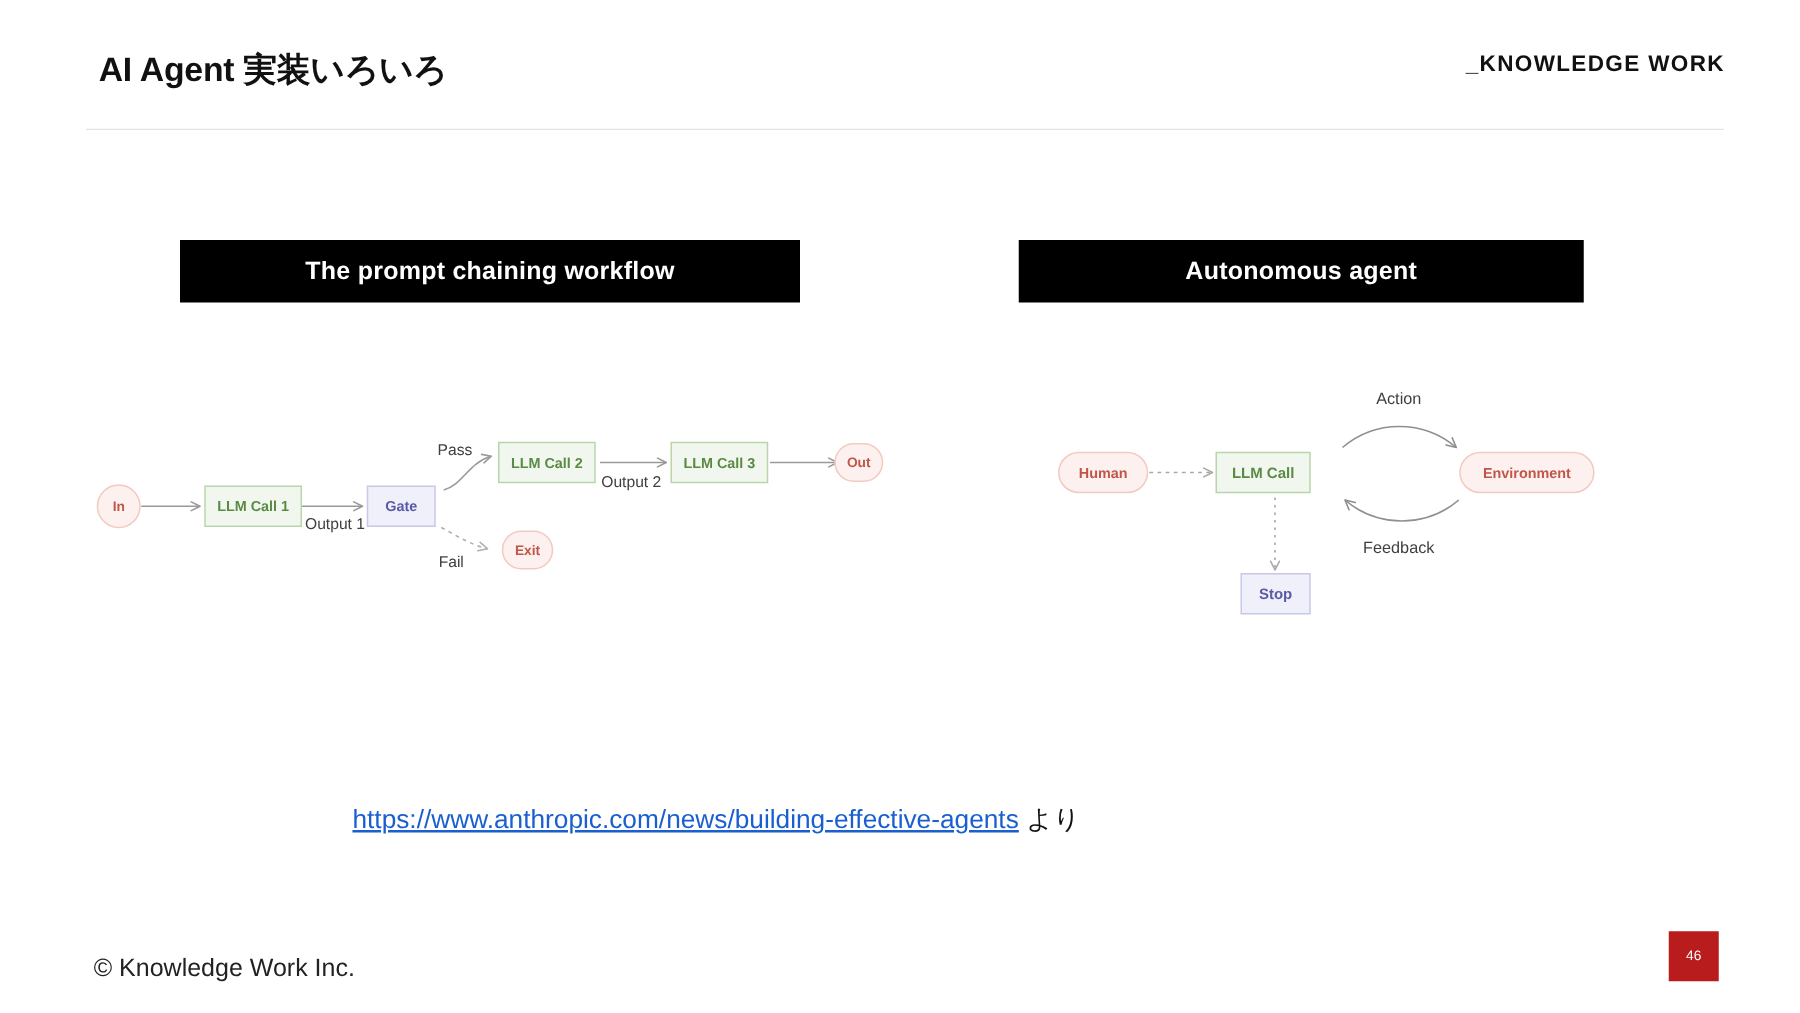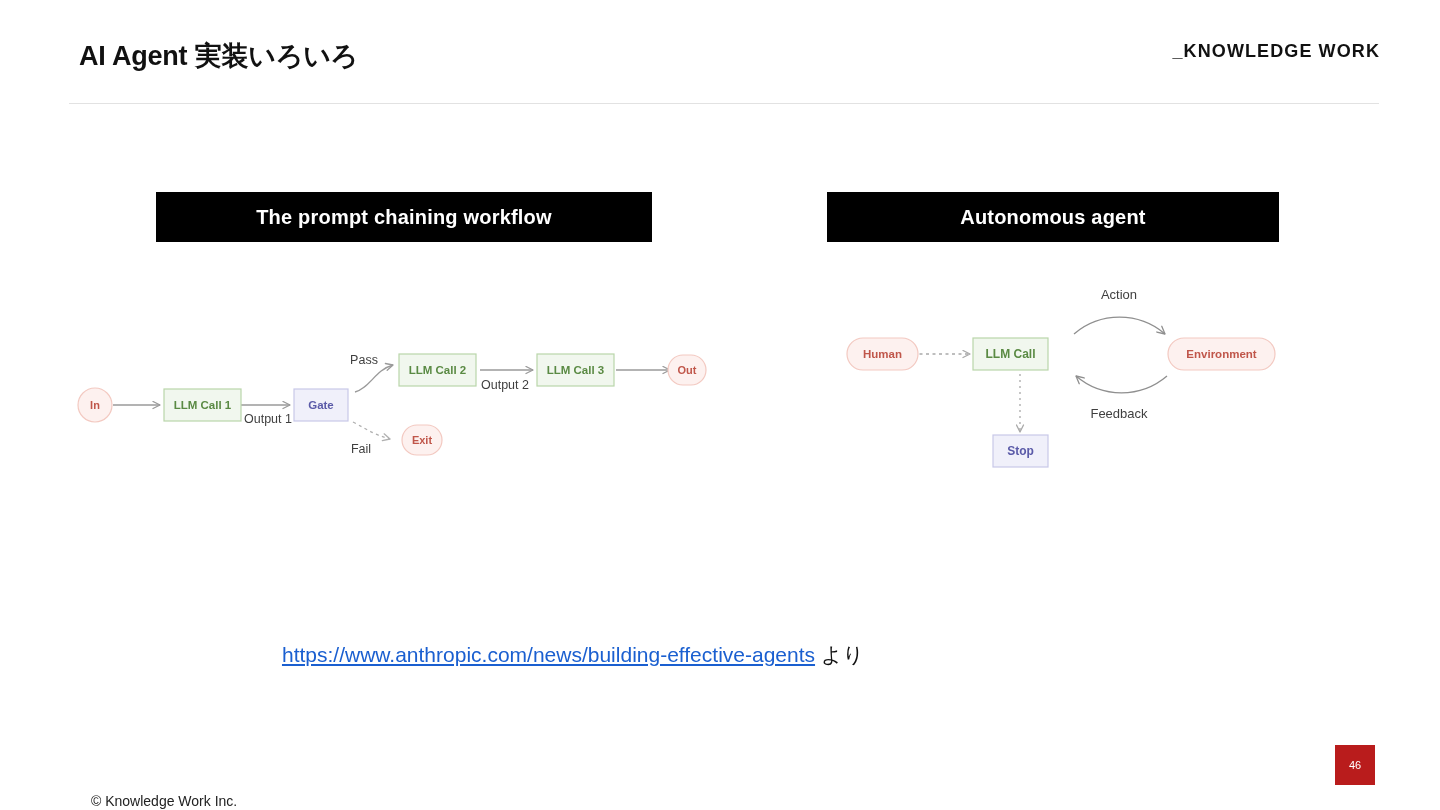--- a/index.html
+++ b/index.html
@@ -56,30 +56,29 @@
     position: absolute;
     height: 50px;
     background: #000000;
     color: #ffffff;
     display: flex;
     align-items: center;
     justify-content: center;
     font-size: 20px;
     font-weight: 700;
     letter-spacing: 0.2px;
-    margin-left: 12px;
   }
   #panel-left-heading  { left: 144px; top: 192px; width: 496px; }
   #panel-right-heading { left: 815px; top: 192px; width: 452px; }
 
   .diagram {
     position: absolute;
   }
   #diagram-left  { left: 65px;  top: 270px; width: 690px; height: 230px; }
-  #diagram-right { left: 820px; top: 264px; width: 520px; height: 230px; }
+  #diagram-right { left: 820px; top: 288px; width: 520px; height: 230px; }
 
   .diagram svg { display: block; overflow: visible; }
 
   
   .nd-label {
     font-family: "Liberation Sans", sans-serif;
     font-weight: 700;
     text-anchor: middle;
     dominant-baseline: middle;
   }
@@ -107,26 +106,25 @@
     text-decoration: underline;
   }
   #source-suffix {
     color: #111111;
     margin-left: 6px;
   }
 
   
   #footer-copyright {
     position: absolute;
-    left: 91px;
+    left: 75px;
     top: 764px;
-    font-size: 14px;
+    font-size: 20px;
     color: #222222;
     white-space: nowrap;
-    margin-top: 29px;
   }
   #page-number-badge {
     position: absolute;
     left: 1335px;
     top: 745px;
     width: 40px;
     height: 40px;
     background: #b91c1c;
     color: #ffffff;
     display: flex;

